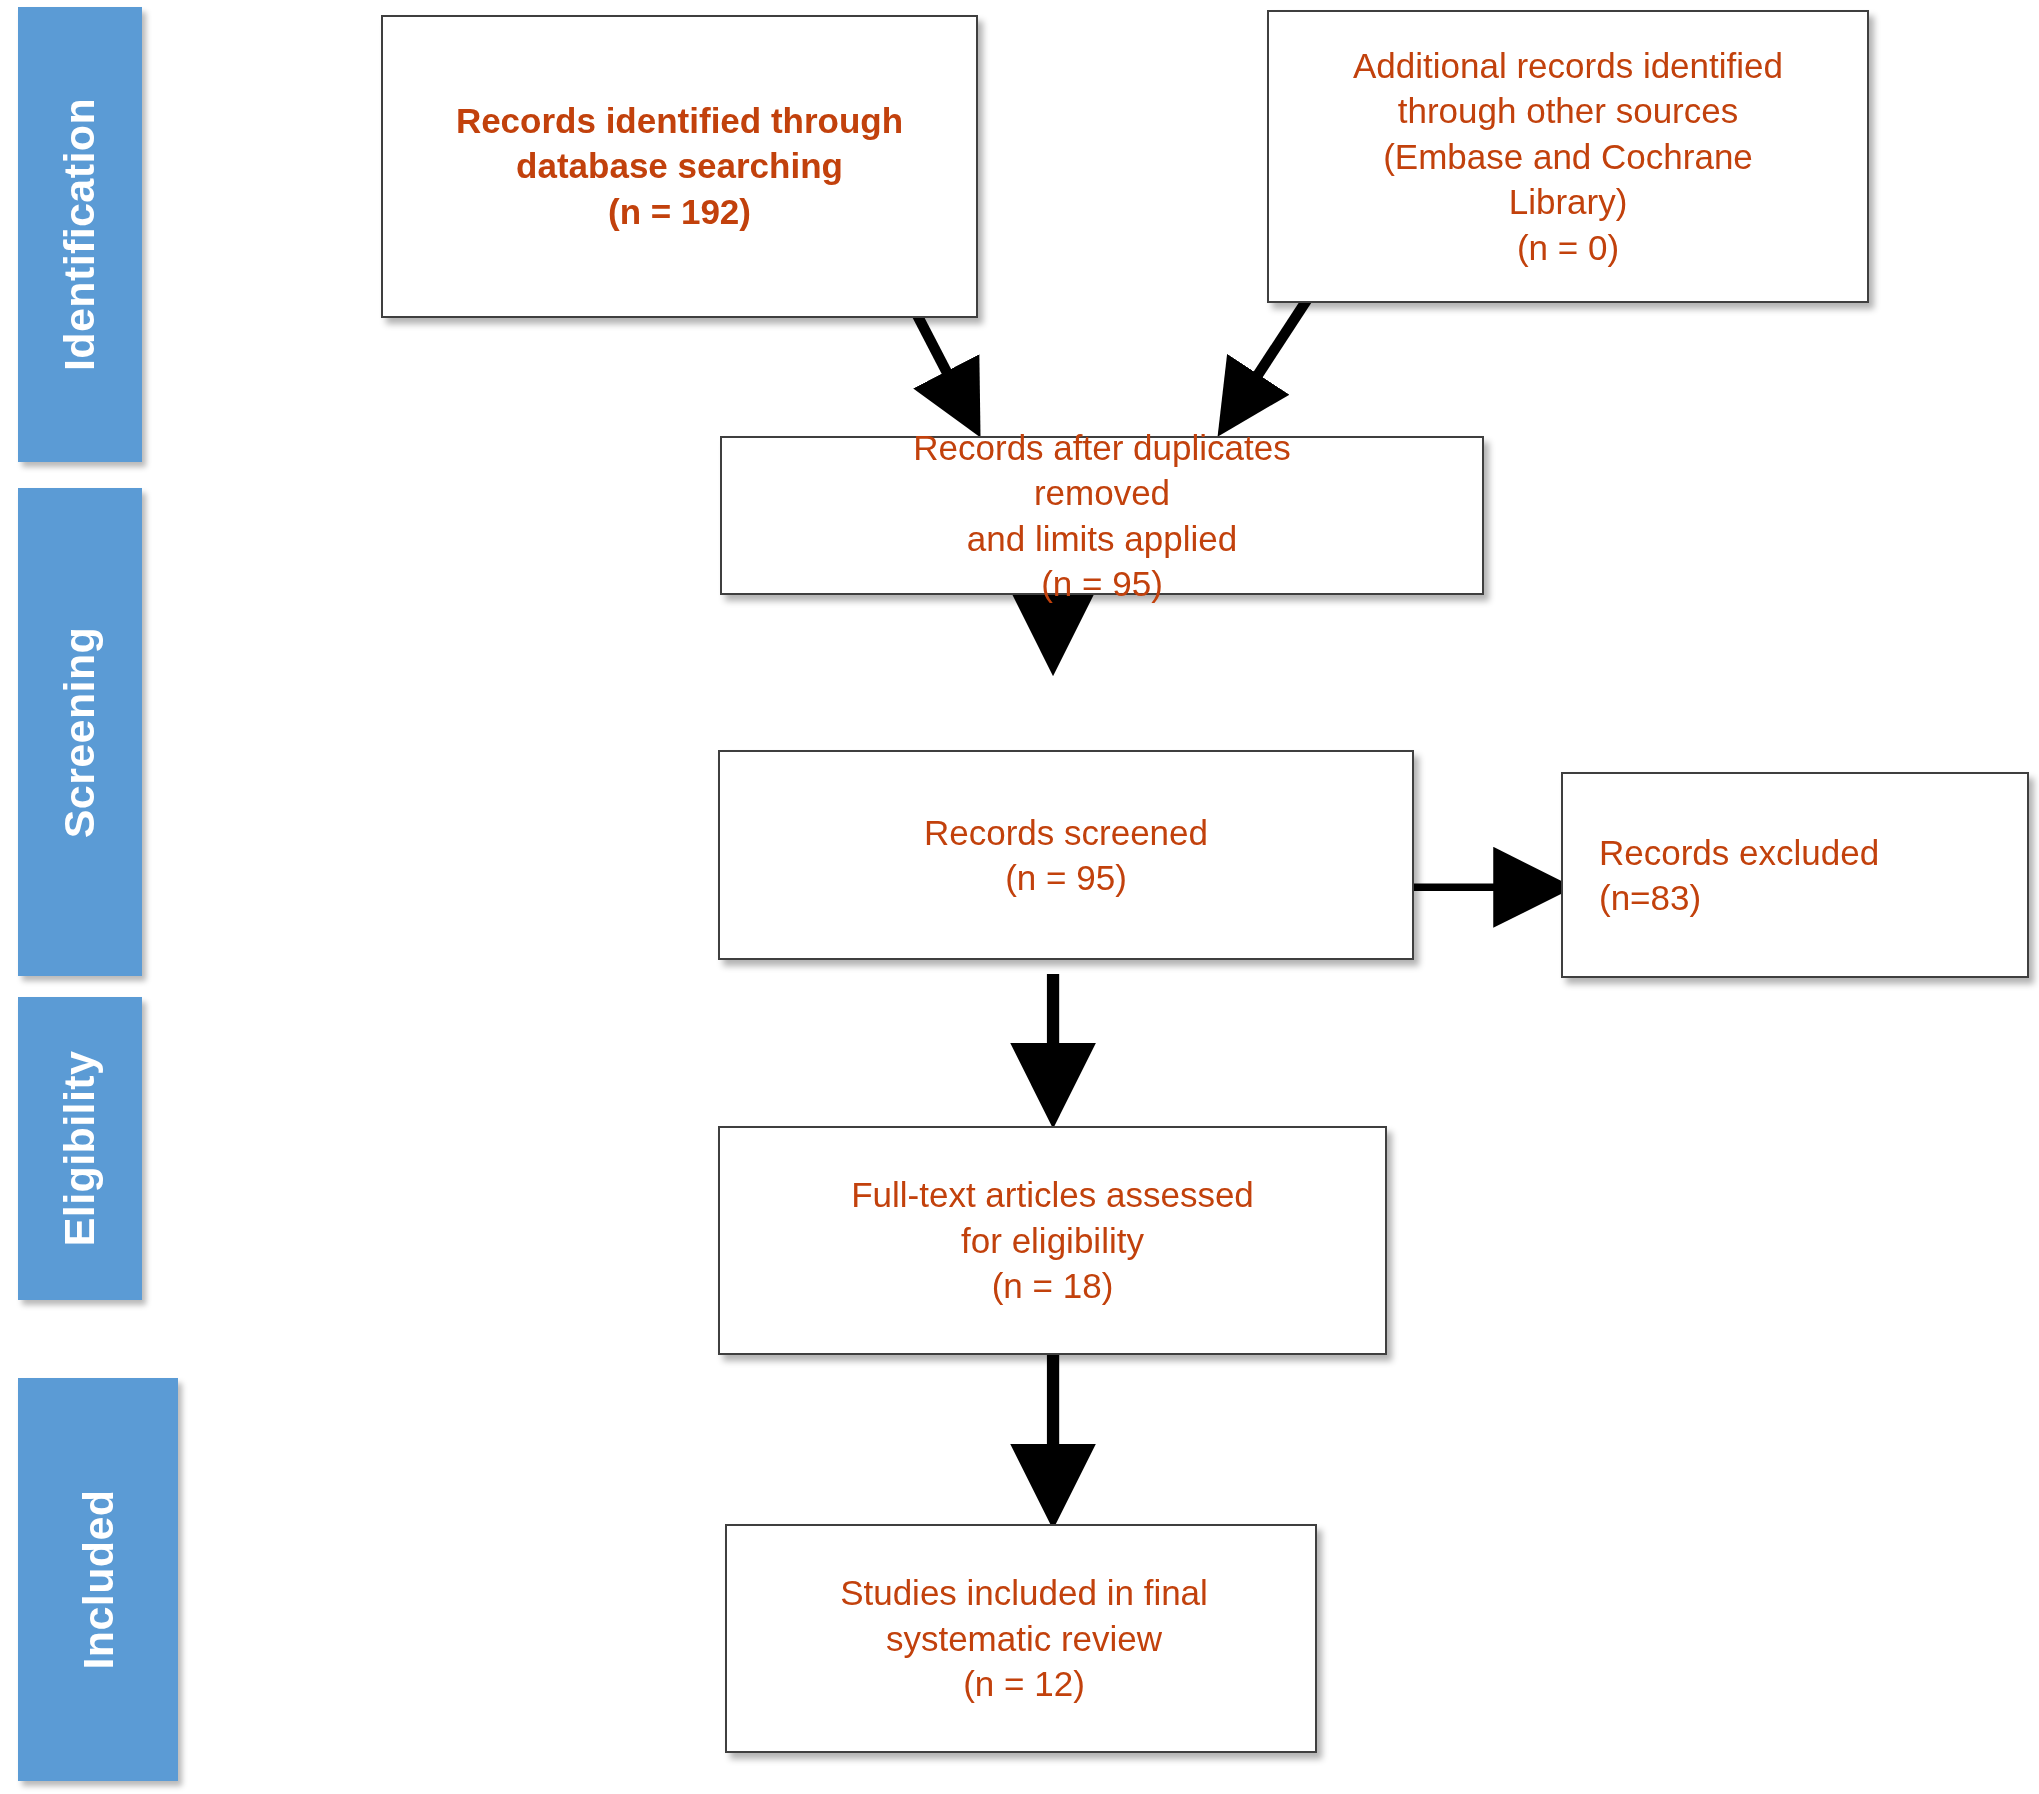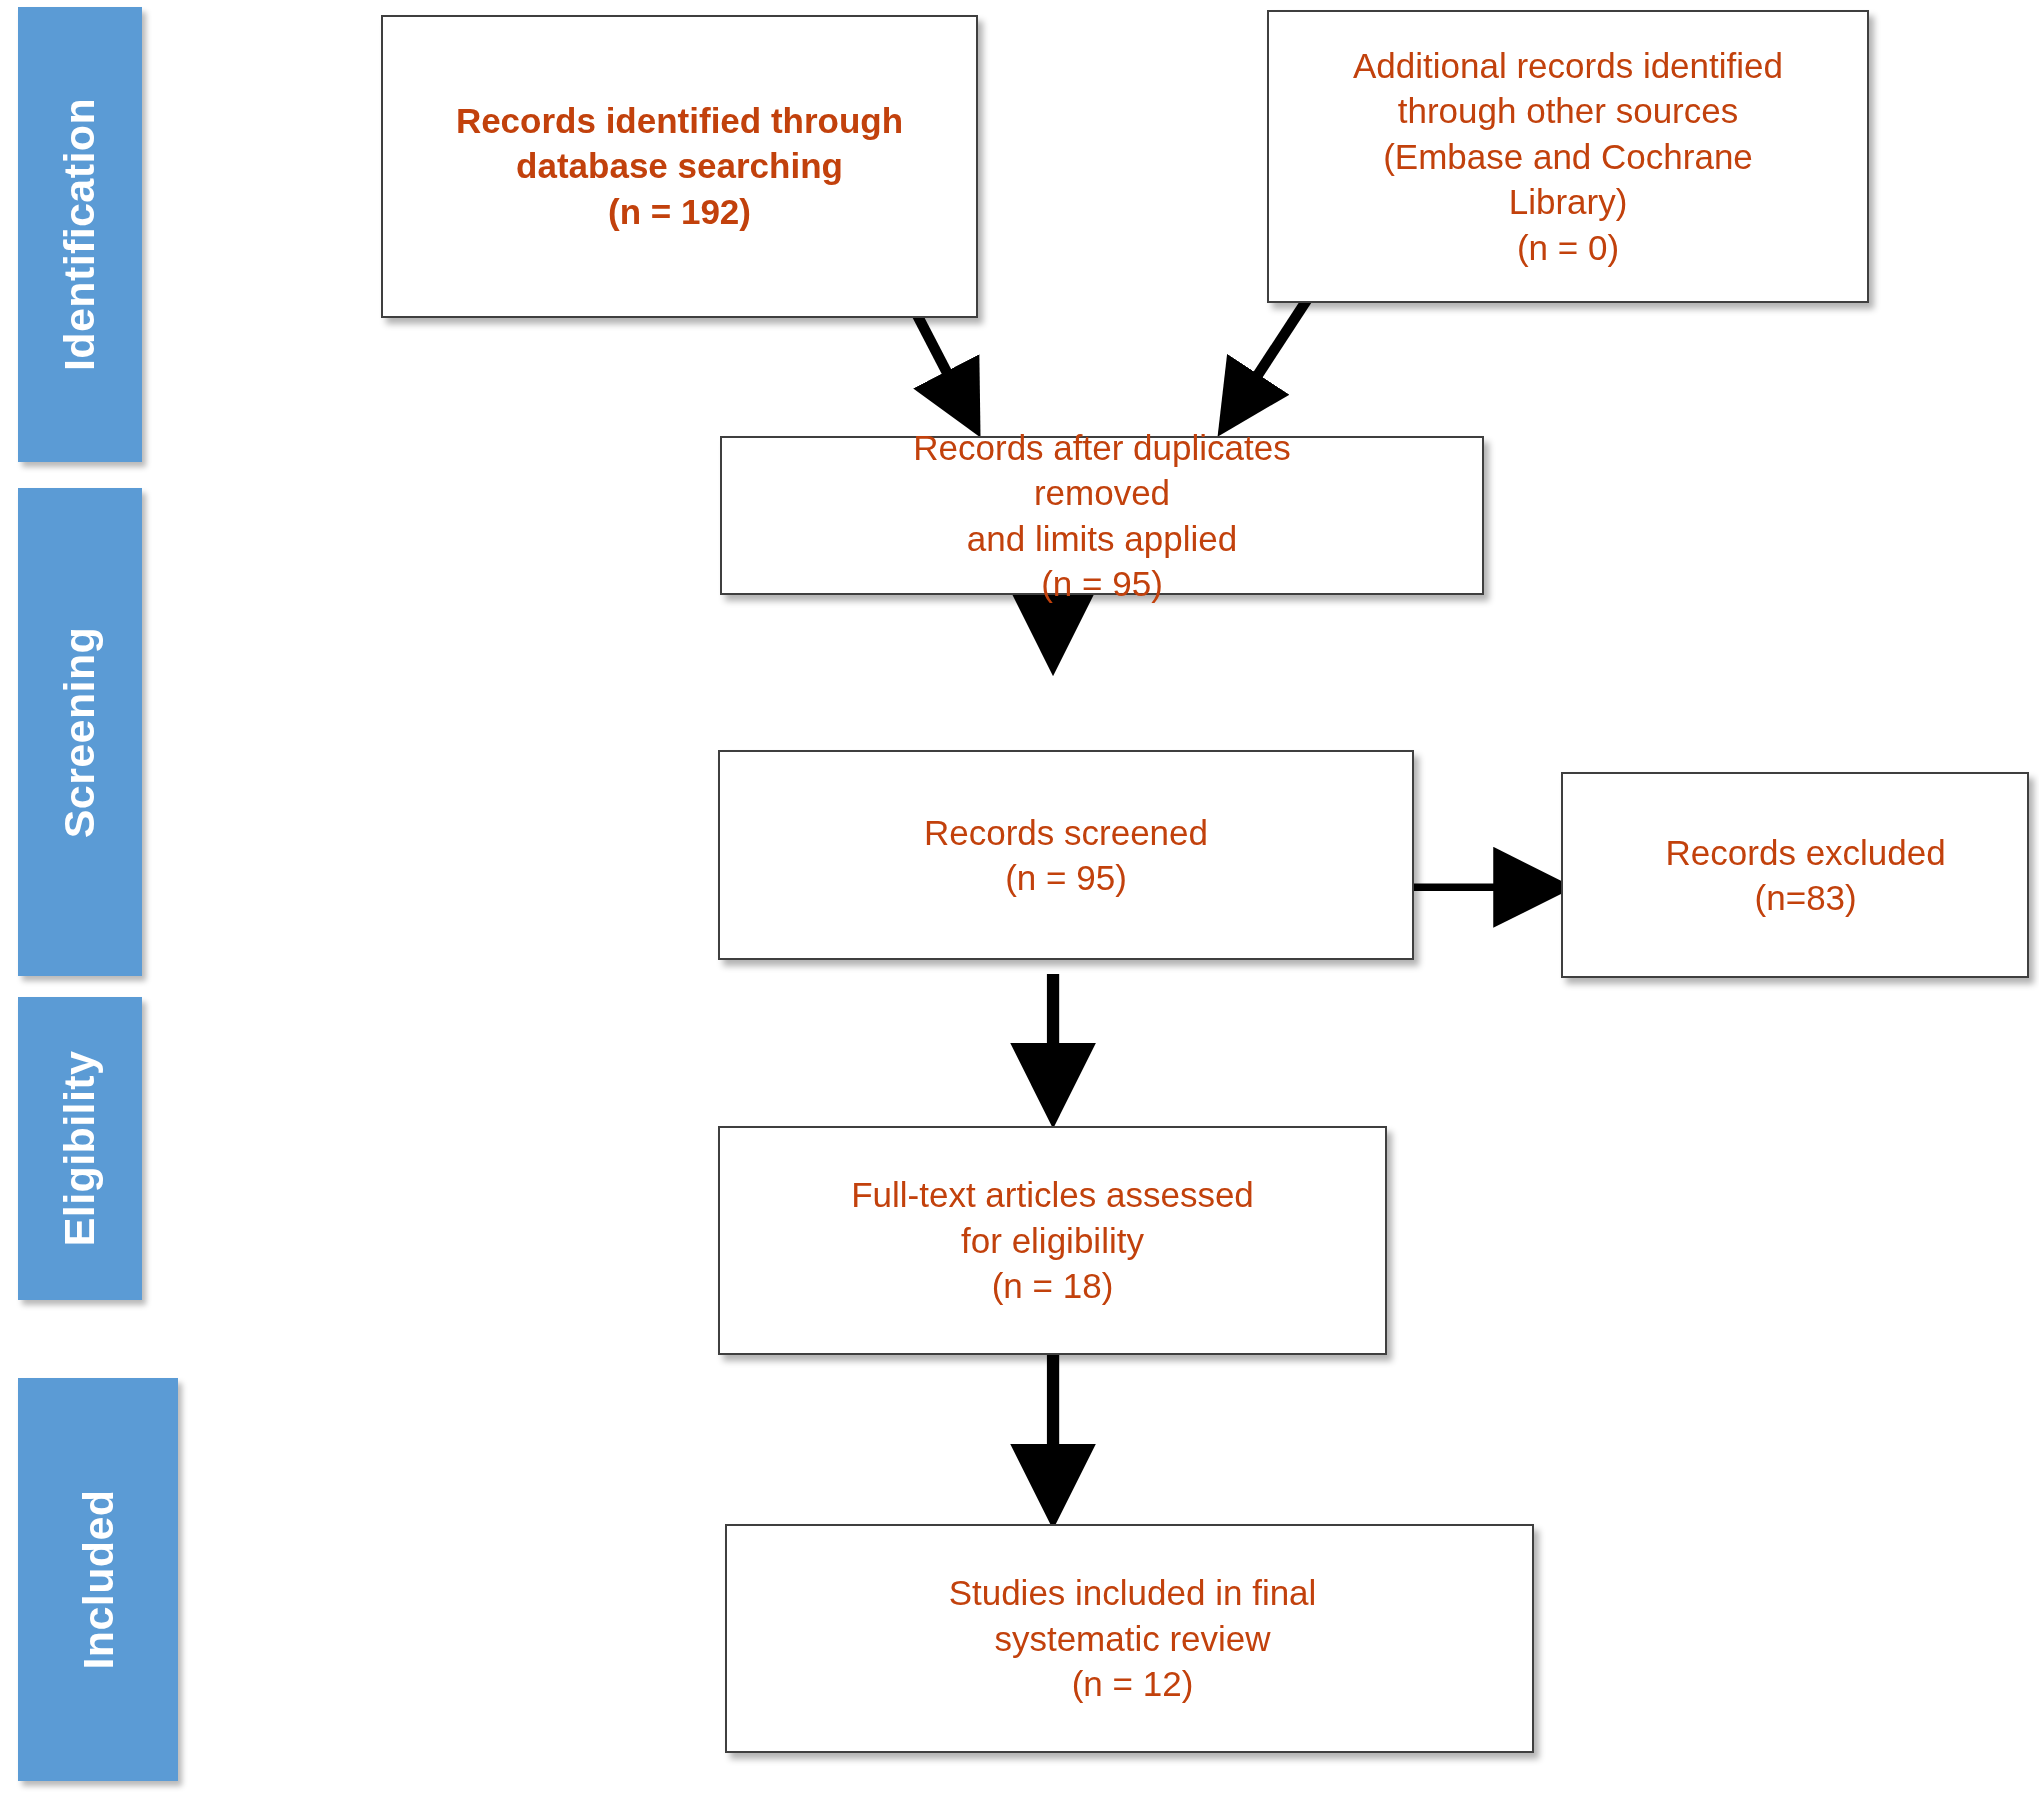--- a/index.html
+++ b/index.html
@@ -51,21 +51,21 @@
   .flow-box .box-text {
     text-align: center;
     font-size: 35px;
     line-height: 1.30;
     color: #c2410c;
     padding: 0 14.7px;
     white-space: pre-line;
     font-family: "Liberation Sans", sans-serif;
   }
   .flow-box.align-left .box-text {
-    text-align: center;
+    text-align: left;
     width: 100%;
     padding-left: 36px;
   }
 
   
   #connectors {
     position: absolute;
     left: 0;
     top: 0;
     width: 2039px;
@@ -147,20 +147,20 @@
     <div class="box-text">Records excluded
 (n=83)</div>
   </div>
 
   <div class="flow-box" style="left:718px; top:1126px; width:669px; height:229px;">
     <div class="box-text">Full-text articles assessed
 for eligibility
 (n = 18)</div>
   </div>
 
-  <div class="flow-box" style="left:725px; top:1524px; width:809px; height:229px;padding-left:6px;">
+  <div class="flow-box" style="left:725px; top:1524px; width:592px; height:229px;padding-left:6px;">
     <div class="box-text">Studies included in final
 systematic review
 (n = 12)</div>
   </div>
 
 </div>
 
 
 </body></html>

